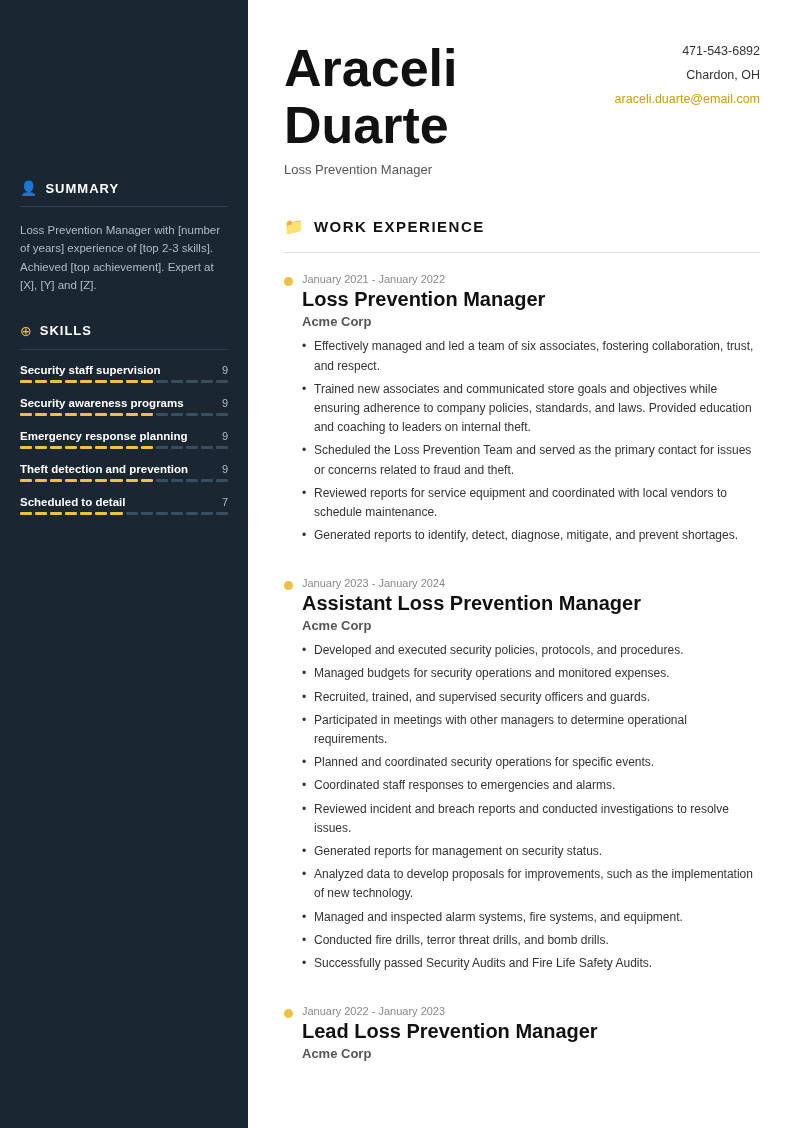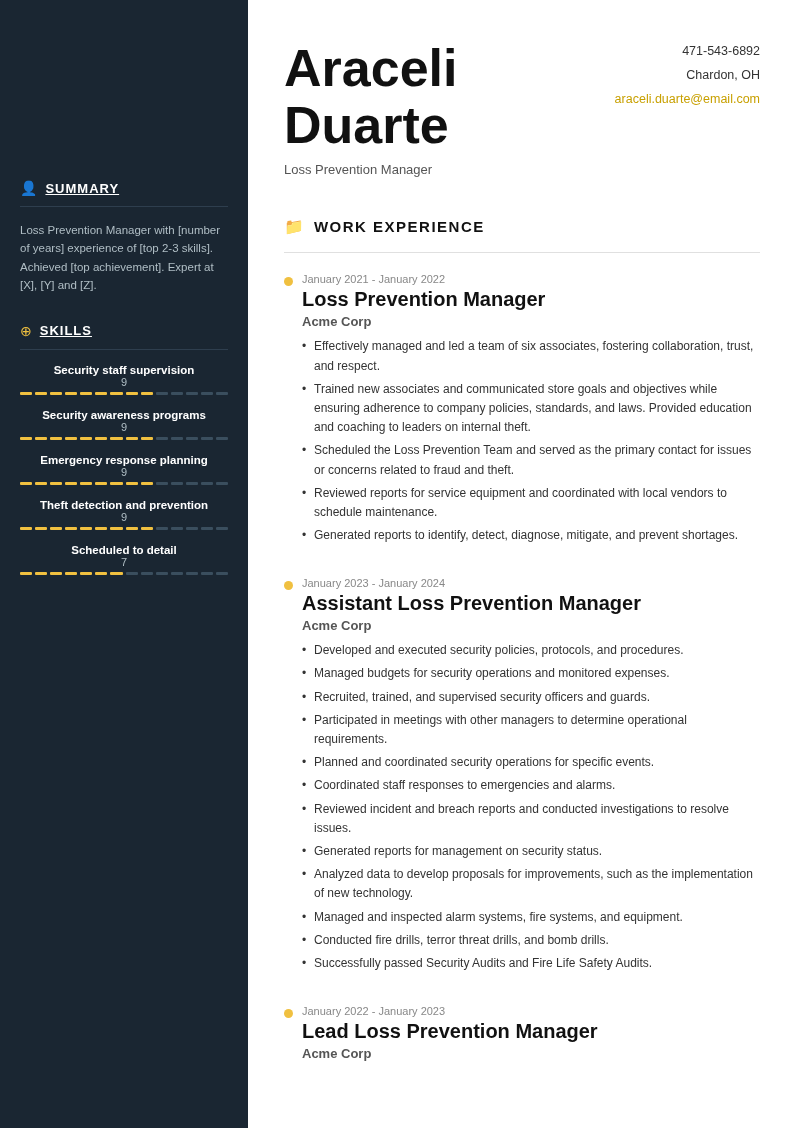--- a/index.html
+++ b/index.html
@@ -41,21 +41,20 @@
       color: #f0c040;
       font-size: 14px;
     }
 
     .sidebar-section-header .section-title {
       color: #fff;
       font-size: 13px;
       font-weight: 700;
       letter-spacing: 1px;
       text-transform: uppercase;
-      text-decoration: underline;
     }
 
     .sidebar-divider {
       border: none;
       border-top: 1px solid #2e3e4e;
       margin-bottom: 14px;
     }
 
     .summary-text {
       font-size: 11.5px;
@@ -66,21 +65,20 @@
     
     .skill-item {
       margin-bottom: 14px;
     }
 
     .skill-row {
       display: flex;
       justify-content: space-between;
       align-items: center;
       margin-bottom: 4px;
-      flex-direction: column;
     }
 
     .skill-name {
       font-size: 11.5px;
       color: #fff;
       font-weight: 600;
     }
 
     .skill-score {
       font-size: 11px;

